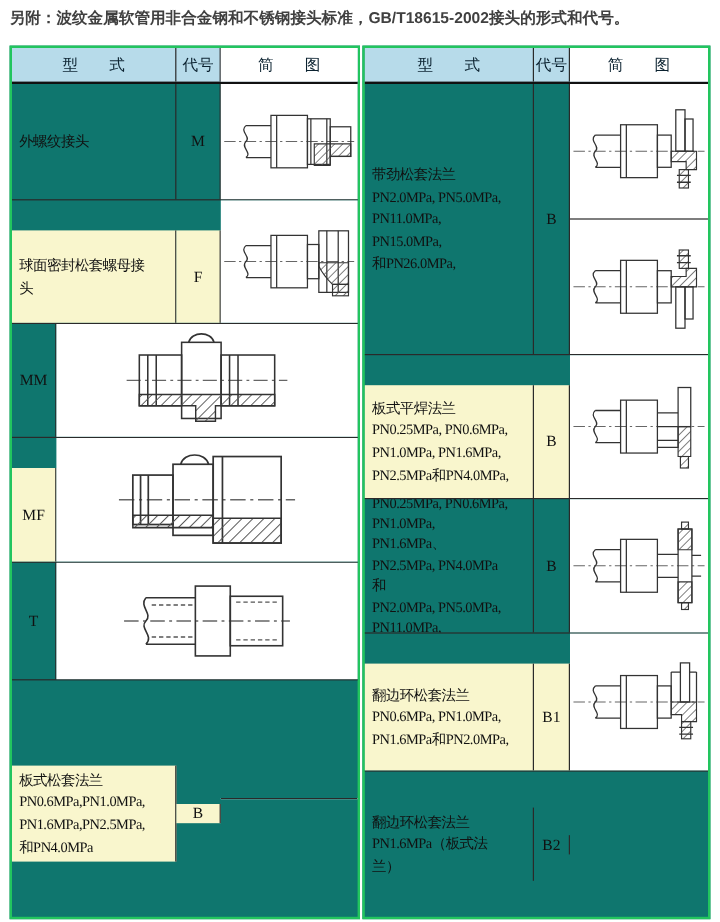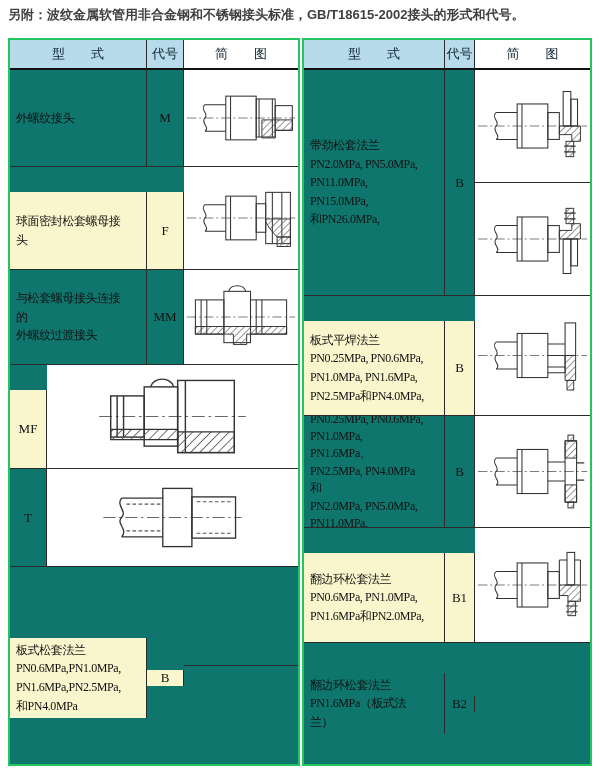--- a/index.html
+++ b/index.html
@@ -94,22 +94,20 @@
               <rect class="ln" x="86" y="13" width="26" height="54"></rect>
               <path class="ln" d="M93,13 V67 M103,13 V67"></path>
               <path class="hatch" d="M86,41 H112 V60 H98 C92,54 88,48 86,44 Z"></path>
               <rect class="hatch" x="98" y="60" width="14" height="10"></rect>
             </svg>
           </div>
         </div>
     </div>
 
     <div class="trow" style="height:95px">
-      <div class="cell type">与松套螺母接头连接的
-外螺纹过渡接头</div>
       <div class="cell code">MM</div>
       <div class="cell diag-col">
           <div class="diag">
             <svg viewBox="0 0 120 80" preserveAspectRatio="xMidYMid meet">
               <line class="cl" x1="3" y1="40" x2="117" y2="40"></line>
               <rect class="ln" x="12" y="22" width="30" height="36"></rect>
               <path class="ln" d="M18,22 V58 M24,22 V58"></path>
               <rect class="ln" x="42" y="13" width="28" height="54"></rect>
               <path class="ln" d="M47,13 C49,5 63,5 65,13"></path>
               <rect class="ln" x="70" y="22" width="38" height="36"></rect>

